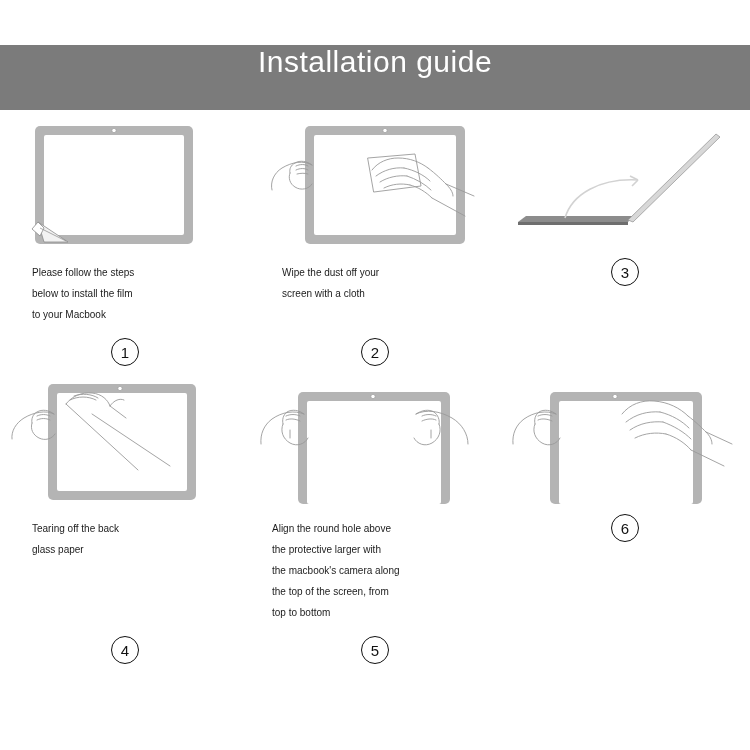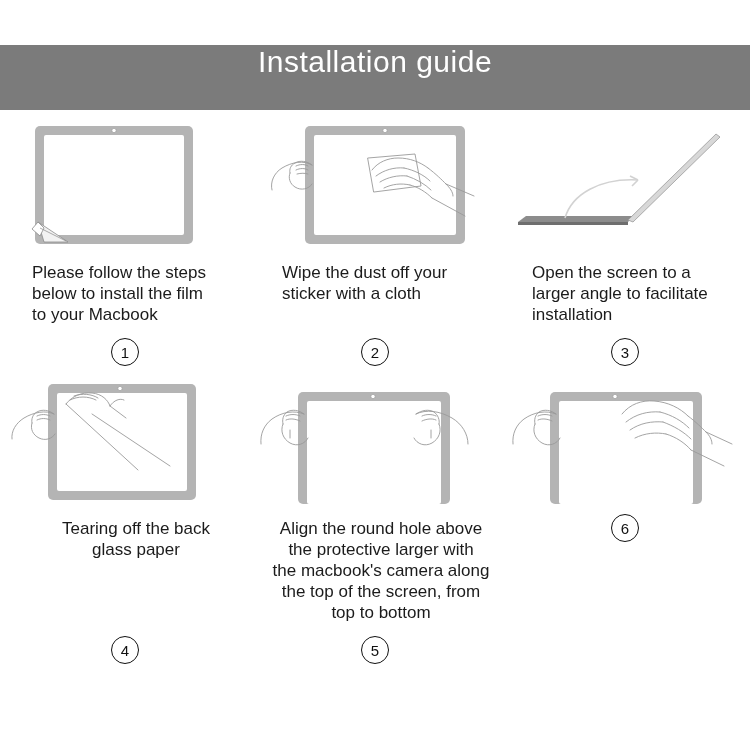--- a/index.html
+++ b/index.html
@@ -62,21 +62,21 @@
   .art {
     width: 230px;
     height: 130px;
     position: relative;
   }
   .art svg { display: block; width: 230px; height: 130px; }
 
   .step-caption {
     width: 100%;
     margin-top: 14px;
-    font-size: 17px;
+    font-size: 10px;
     line-height: 21px;
     color: #1b1b1b;
     text-align: left;
     padding-left: 22px;
     box-sizing: border-box;
     white-space: pre-line;
     font-family: "Liberation Sans", sans-serif;
   }
   .step-caption.wide { padding-left: 12px; }
 
@@ -92,21 +92,21 @@
     border: 1.2px solid #111111;
     border-radius: 50%;
     display: flex;
     align-items: center;
     justify-content: center;
     font-size: 15px;
     color: #111111;
     font-family: "Liberation Sans", sans-serif;
   }
   .cap-h1 { min-height: 66px; }
-  .cap-h2 { min-height: 108px; text-align: center; }
+  .cap-h2 { min-height: 108px; }
 </style>
 </head>
 <body>
 
 <div class="page">
 
   <div class="header-band">
     <div class="header-title">Installation guide</div>
   </div>
 
@@ -159,42 +159,39 @@
             <path d="M150,67 C158,69 166,74 172,80"></path>
             <path d="M144,50 C154,52 164,57 170,63"></path>
             <path d="M147,58 C156,61 165,66 171,72"></path>
 
             <path d="M186,66 L214,78"></path>
             <path d="M172,80 L205,98"></path>
           </g>
         </svg>
       </div>
       <div class="step-caption cap-h1">Wipe the dust off your
-sticker with a cloth</div>
+screen with a cloth</div>
       <div class="num-wrap">
         <div class="num-circle">2</div>
       </div>
     </div>
 
     <div class="step">
       <div class="art">
         <svg viewBox="0 0 230 130" xmlns="http://www.w3.org/2000/svg">
 
           <path d="M8,104 L118,104 L124,98 L16,98 Z" fill="#8c8c8c"></path>
           <path d="M8,104 L118,104 L118,107 L8,107 Z" fill="#6e6e6e"></path>
 
           <path d="M118,102 L206,16 L210,19 L123,104 Z" fill="#d8d8d8" stroke="#9a9a9a" stroke-width="0.8"></path>
 
           <path d="M55,100 C62,76 90,60 128,62" fill="none" stroke="#d2d2d2" stroke-width="1.6"></path>
           <path d="M128,62 L120,58 M128,62 L122,68" fill="none" stroke="#d2d2d2" stroke-width="1.6"></path>
         </svg>
       </div>
-      <div class="step-caption cap-h1">Open the screen to a
-larger angle to facilitate
-installation</div>
       <div class="num-wrap">
         <div class="num-circle">3</div>
       </div>
     </div>
 
     <div class="step step-row2">
       <div class="art">
         <svg viewBox="0 0 230 130" xmlns="http://www.w3.org/2000/svg">
           <rect x="38" y="10" width="148" height="116" rx="5" fill="#b4b4b4"></rect>
           <rect x="47" y="19" width="130" height="98" rx="2" fill="#ffffff"></rect>

